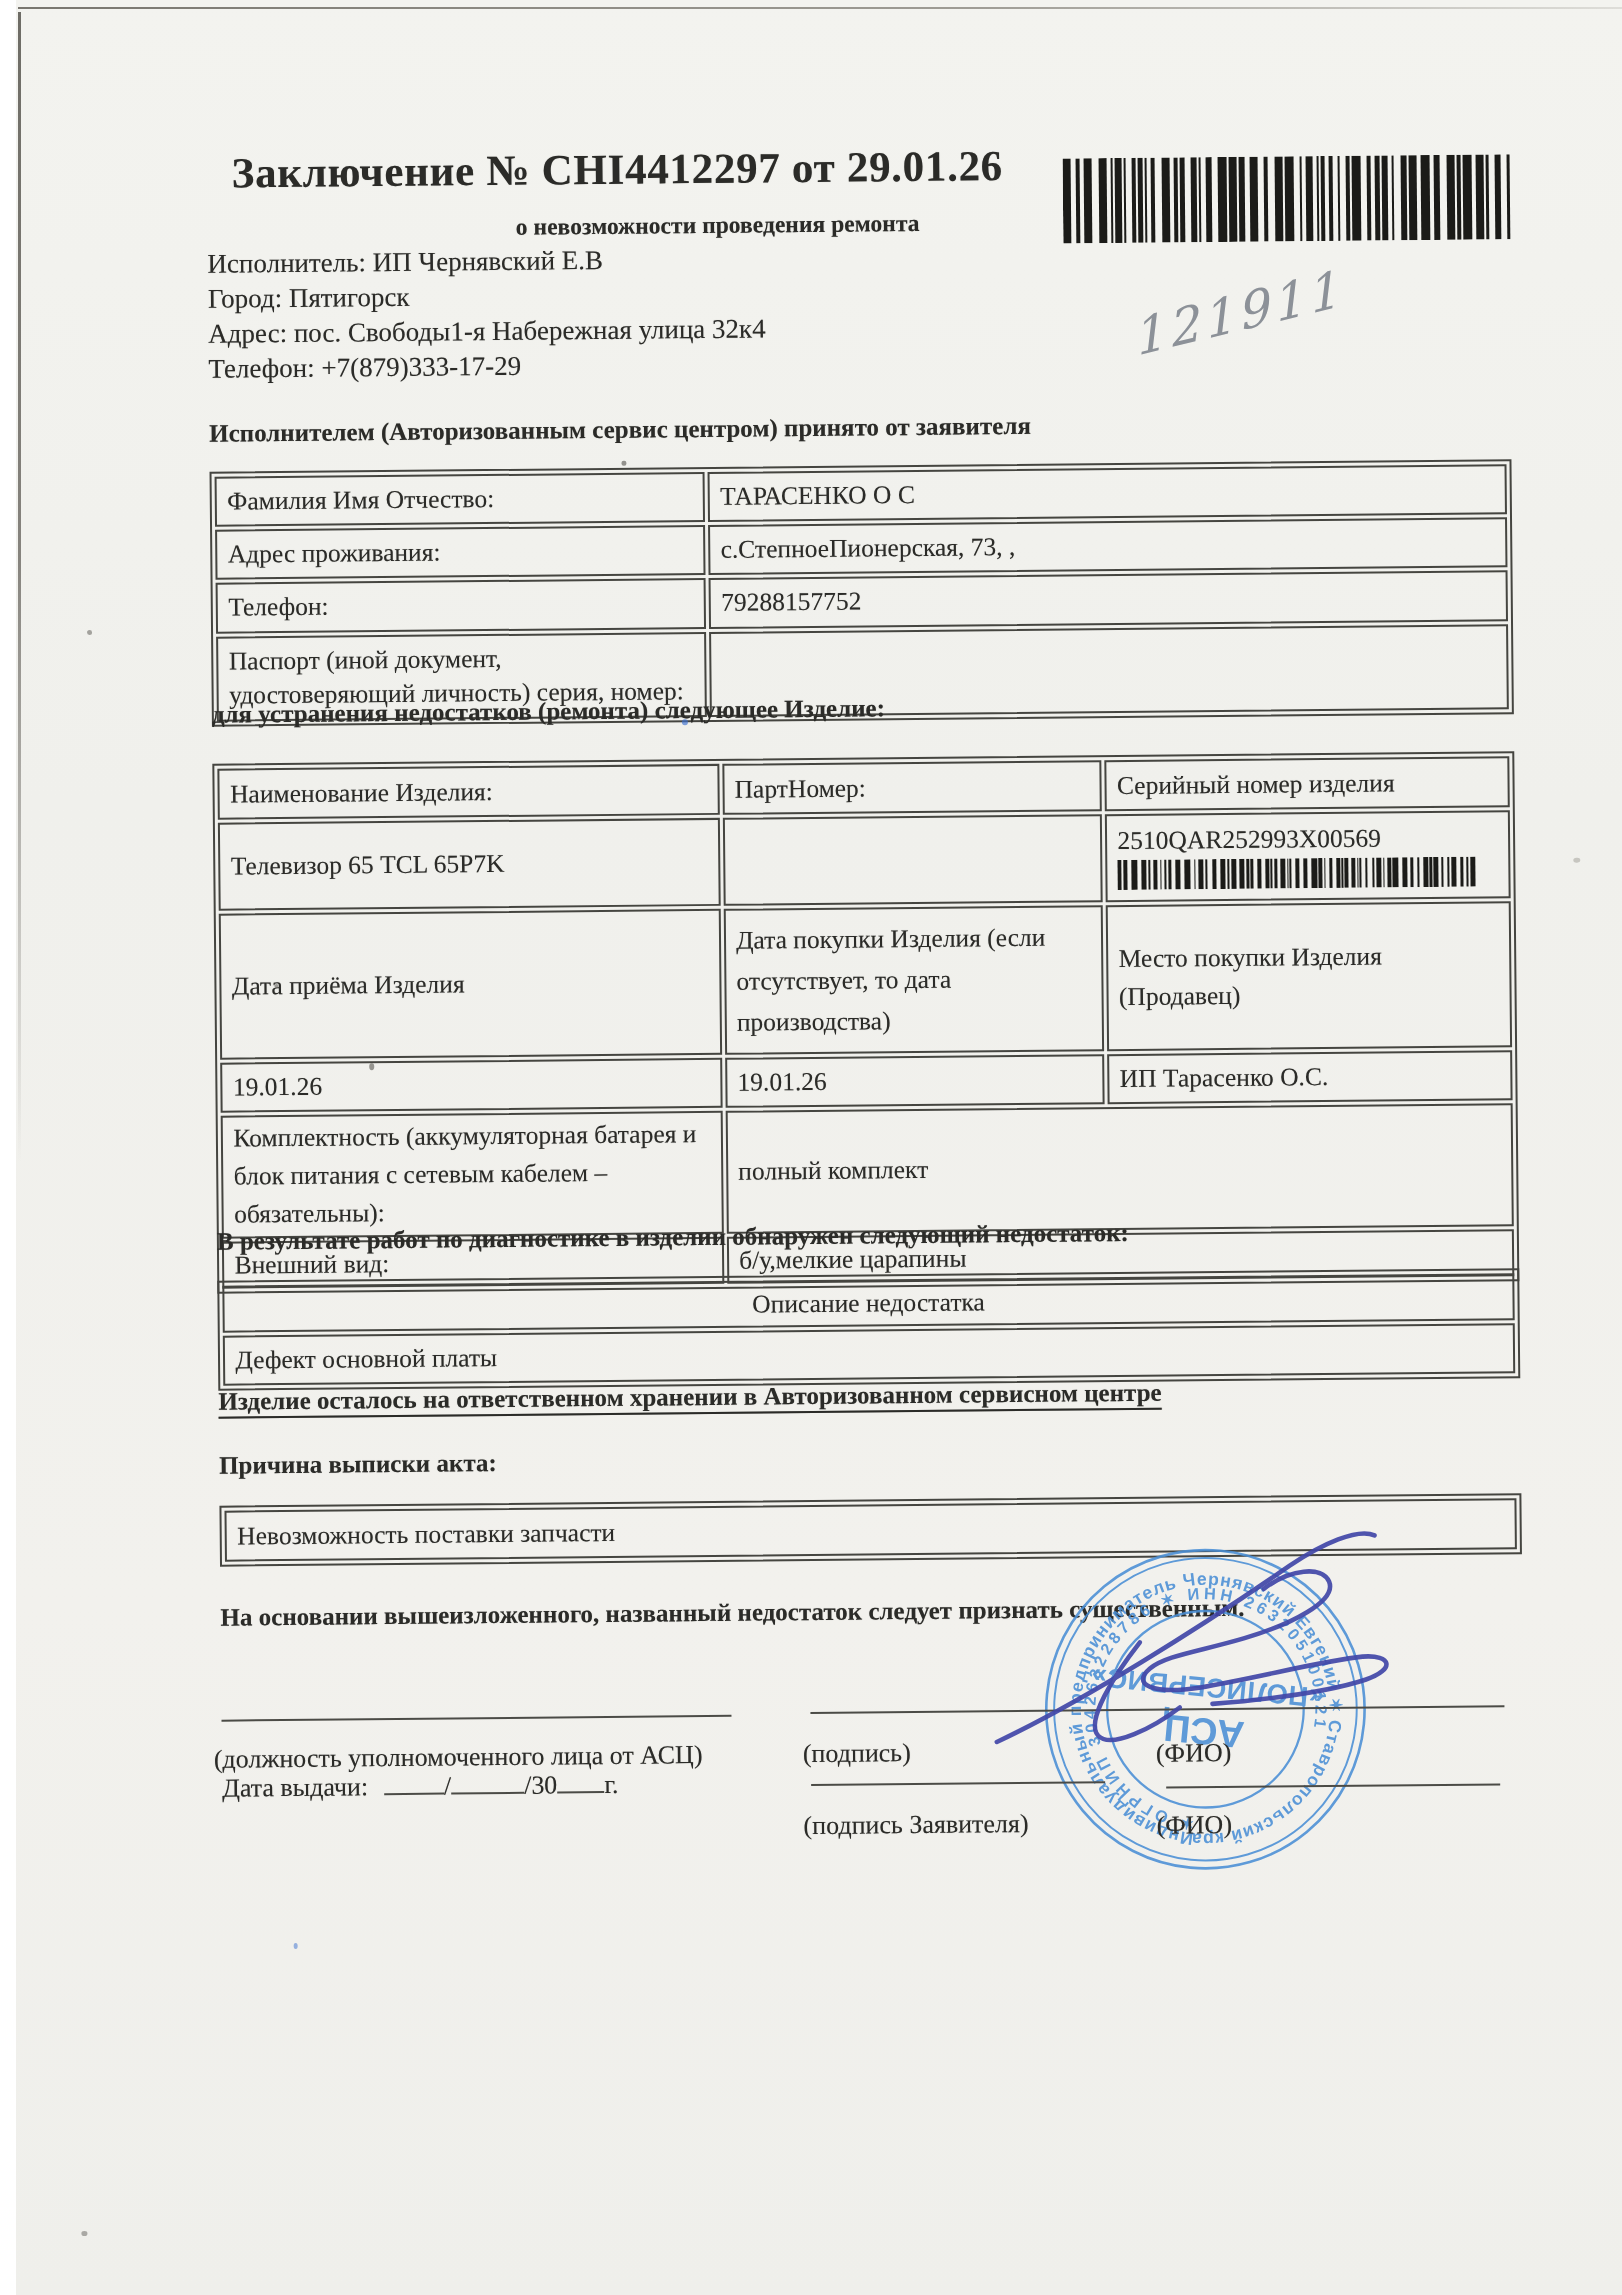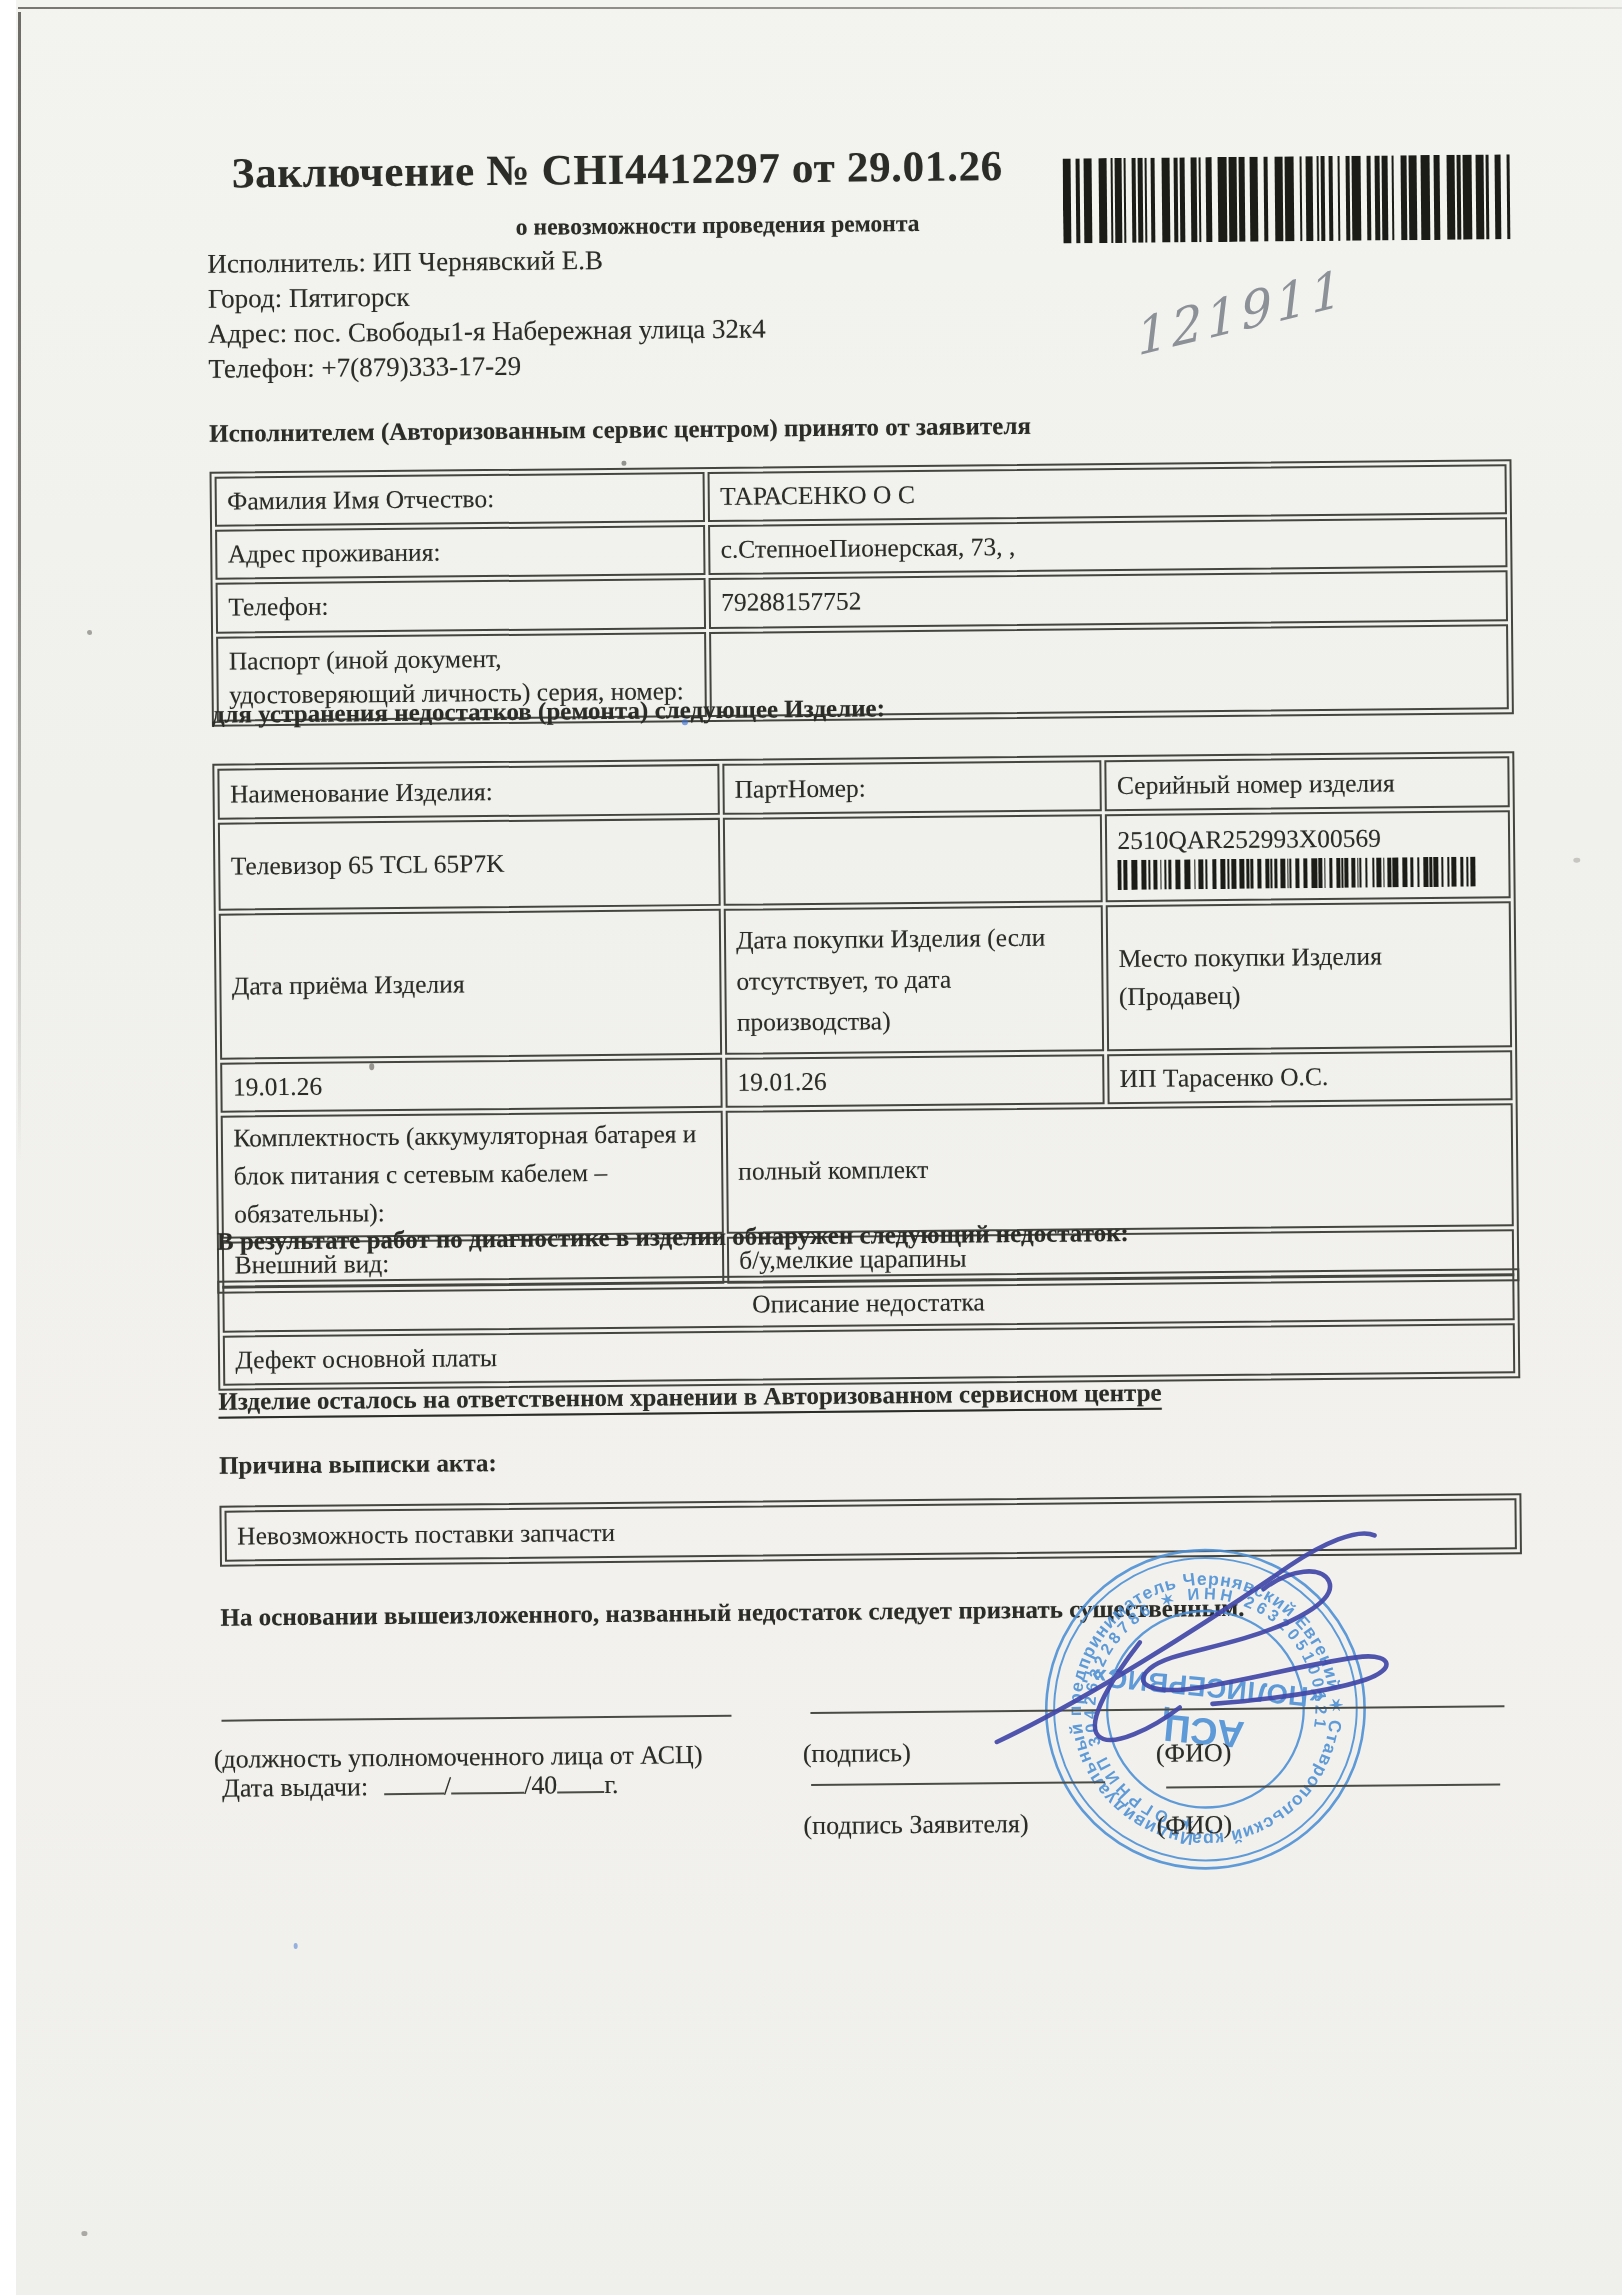--- a/index.html
+++ b/index.html
@@ -271,21 +271,21 @@
   </svg>
 
   <div class="abs sigline" style="left:216px;top:1714px;width:510px;z-index:7;"></div>
   <div class="abs sigline" style="left:805px;top:1712px;width:694px;z-index:7;"></div>
   <div class="abs caption txt" style="left:208px;top:1739px;">(должность уполномоченного лица от АСЦ)</div>
   <div class="abs caption txt" style="left:797px;top:1739px;">(подпись)</div>
   <div class="abs caption txt" style="left:1150px;top:1742px;z-index:3;">(ФИО)</div>
 
   <div class="abs caption txt" style="left:216px;top:1767px;">
     <span>Дата выдачи:</span>
-    <span class="blank" style="width:60px;margin-left:9.2px;"></span><span>/</span><span class="blank" style="width:73px;"></span><span>/40</span><span class="blank" style="width:47px;"></span><span>г.</span>
+    <span class="blank" style="width:60px;margin-left:9.2px;"></span><span>/</span><span class="blank" style="width:73px;"></span><span>/30</span><span class="blank" style="width:47px;"></span><span>г.</span>
   </div>
 
   <div class="abs sigline" style="left:805px;top:1784px;width:294px;z-index:7;"></div>
   <div class="abs sigline" style="left:1160px;top:1790px;width:334px;z-index:7;"></div>
   <div class="abs caption txt" style="left:797px;top:1811px;">(подпись Заявителя)</div>
   <div class="abs caption txt" style="left:1150px;top:1814px;z-index:3;">(ФИО)</div>
 
   <svg class="abs" style="left:978px;top:1508px;z-index:8;" width="432" height="262" viewBox="0 0 660 400">
     <g fill="none" stroke="#4247a8" stroke-width="7" stroke-linecap="round" opacity="0.92">
       <path d="M 20 360 C 150 300, 330 190, 470 95 C 520 62, 575 38, 600 50"></path>

